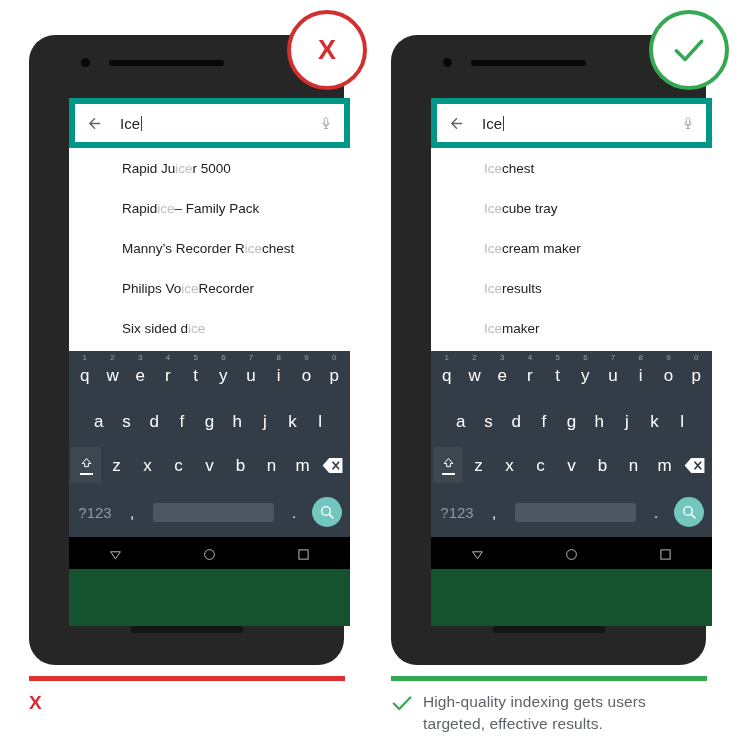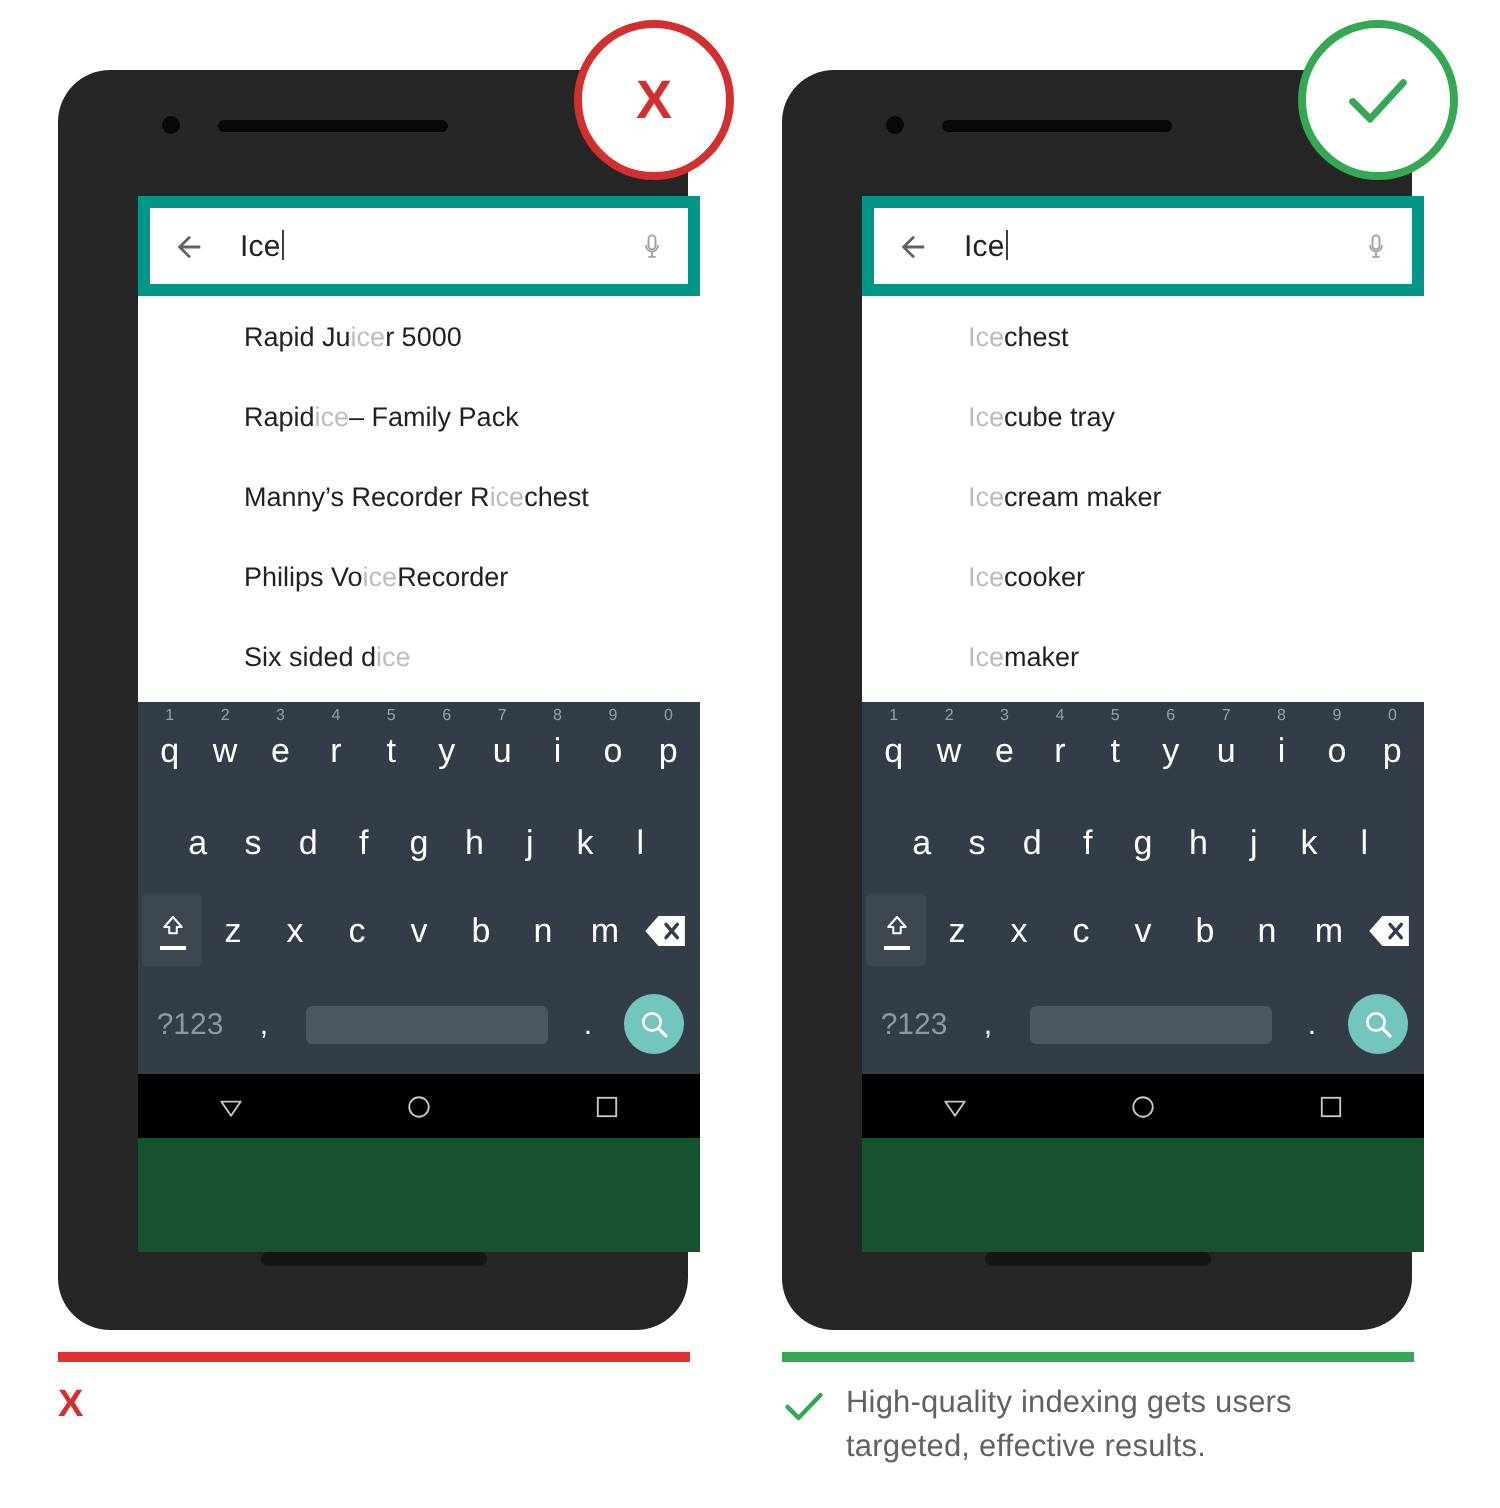--- a/index.html
+++ b/index.html
@@ -362,21 +362,21 @@
           <div class="sugg">
             <span class="dim">Ice</span>
               <span class="strong"> cube tray</span>
           </div>
           <div class="sugg">
             <span class="dim">Ice</span>
               <span class="strong"> cream maker</span>
           </div>
           <div class="sugg">
             <span class="dim">Ice</span>
-              <span class="strong"> cooker</span>
+              <span class="strong"> results</span>
           </div>
           <div class="sugg">
             <span class="dim">Ice</span>
               <span class="strong"> maker</span>
           </div>
           <div class="sugg">
             
           </div>
         </div>
 

